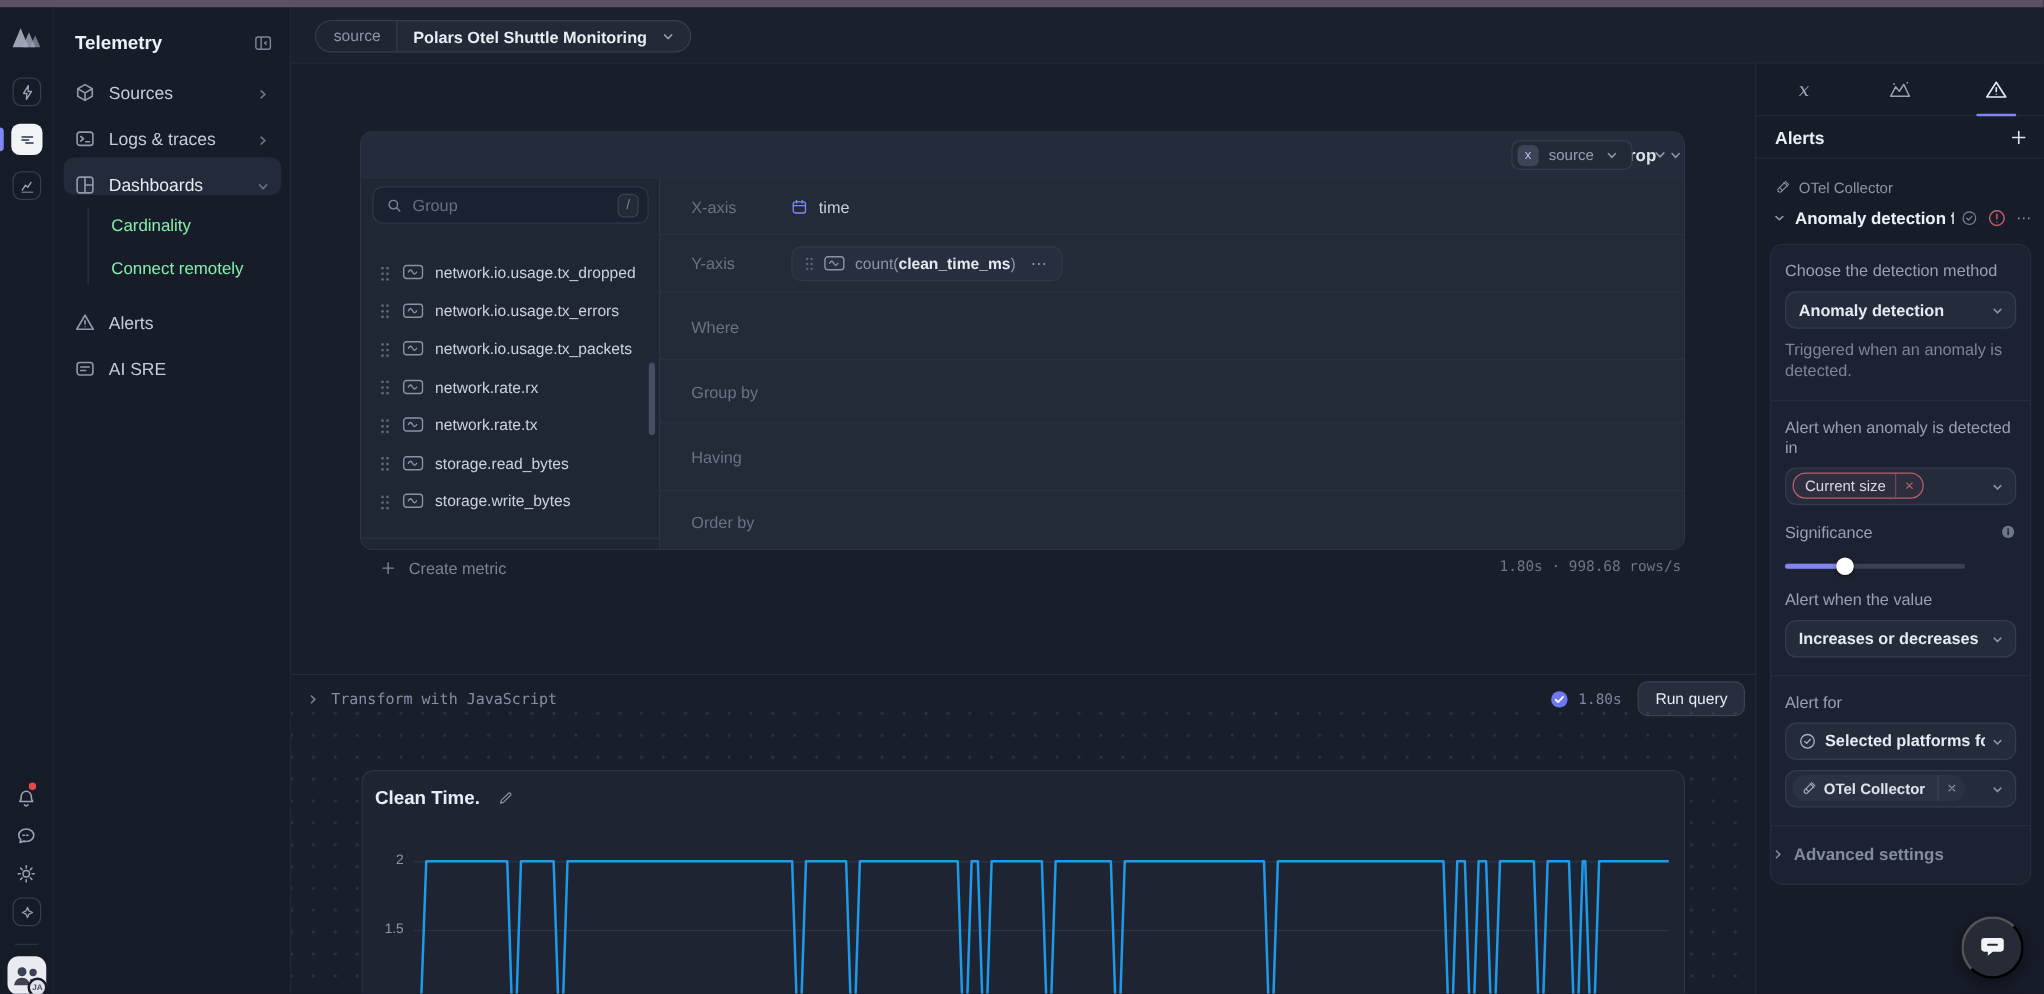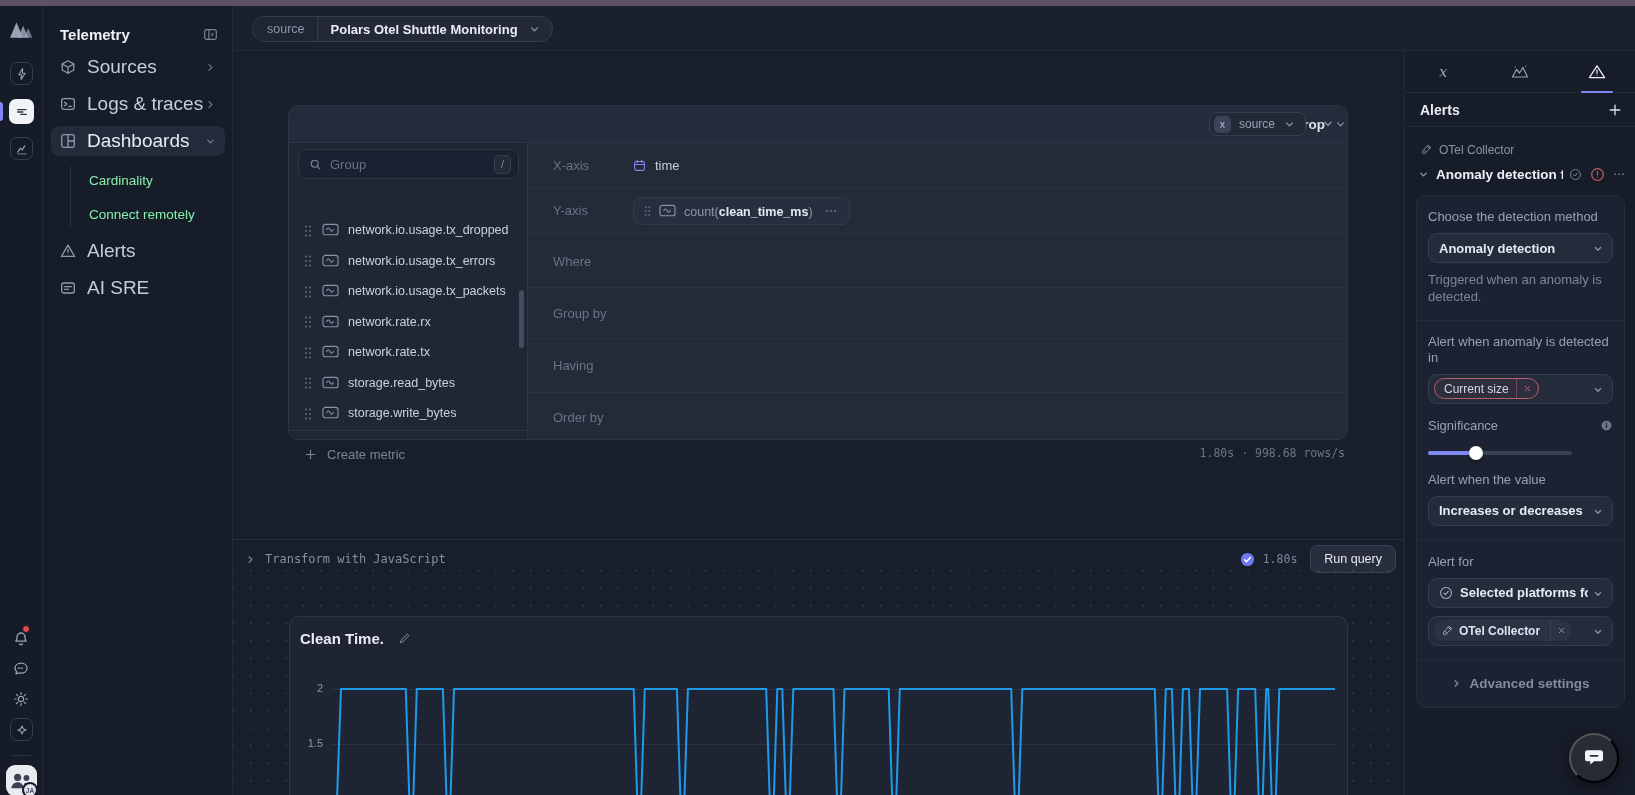--- a/index.html
+++ b/index.html
@@ -23,21 +23,21 @@
   .notif-dot{position:absolute;left:22px;top:619px;width:8px;height:8px;border-radius:50%;background:#e5484d;border:1.5px solid #161b28;}
   .rail-divider{position:absolute;left:12px;top:749px;width:19px;height:1px;background:#2b3140;}
   .avatar{position:absolute;left:6px;top:759px;width:31px;height:31px;border-radius:9px;background:#e9ebf0;display:flex;align-items:center;justify-content:center;}
   .avatar-badge{position:absolute;left:22px;top:776px;width:16px;height:16px;border-radius:50%;background:#dfe2e9;border:2px solid #161b28;color:#474e60;font-size:6.5px;font-weight:700;display:flex;align-items:center;justify-content:center;}
 
   
   .sidebar{position:absolute;left:43px;top:6px;width:190px;height:789px;background:#171c29;border-right:1px solid #232937;}
   .sb-title{position:absolute;left:17px;top:20px;font-size:15px;font-weight:700;color:#edf0f6;}
   .sb-collapse{position:absolute;right:14px;top:21px;width:15px;height:15px;color:#7e8698;}
   .sb-nav{position:absolute;left:8px;top:46px;width:174px;}
-  .nav-item{height:30px;margin-bottom:7px;display:flex;align-items:center;border-radius:8px;padding:0 8px 0 9px;color:#c6ccd9;font-size:19px;cursor:default;}
+  .nav-item{height:30px;margin-bottom:7px;display:flex;align-items:flex-end;border-radius:8px;padding:0 8px 0 9px;color:#c6ccd9;font-size:14px;cursor:default;}
   .nav-item.active{background:#232a3a;color:#e8ebf2;}
   .nav-ic{width:16px;height:16px;margin-right:11px;color:#9199ac;flex:none;}
   .nav-ic svg{width:16px;height:16px;}
   .nav-label{white-space:nowrap;}
   .nav-chev{margin-left:auto;width:13px;height:13px;color:#6d7588;flex:none;}
   .nav-chev svg{width:13px;height:13px;}
   .nav-subwrap{position:relative;margin:2px 0 5px;}
   .nav-subwrap::before{content:'';position:absolute;left:19px;top:3px;bottom:3px;width:1px;background:#2a303f;}
   .nav-sub{height:34px;display:flex;align-items:center;padding-left:38px;font-size:13.5px;color:#86efac;}
 
@@ -60,21 +60,21 @@
   .scope-pill{height:24px;border:1px solid #363d4f;border-radius:7px;display:flex;align-items:center;padding:0 9px 0 4px;gap:8px;background:#222937;}
   .scope-key{width:17px;height:17px;border-radius:5px;background:#3c4457;color:#b9bfe0;font-size:10.5px;display:flex;align-items:center;justify-content:center;}
   .scope-label{font-size:12px;color:#99a0b4;}
   .collapse-btn{width:22px;height:22px;display:flex;align-items:center;justify-content:center;color:#8d95a9;}
 
   .qleft{position:absolute;left:0;top:37px;bottom:0;width:239px;border-right:1px solid #2d3444;background:#1f2634;border-radius:0 0 0 9px;}
   .qsearch{position:absolute;left:9px;top:6px;width:221px;height:30px;background:#1a2130;border:1px solid #303748;border-radius:8px;display:flex;align-items:center;padding:0 7px 0 10px;}
   .qsearch .search-ic{width:13px;height:13px;color:#7b8396;flex:none;}
   .qsearch .ph{margin-left:8px;font-size:13px;color:#667085;}
   .key-badge{margin-left:auto;width:17px;height:19px;border:1px solid #3a4152;border-radius:5px;background:#232a38;color:#7b8396;font-size:11px;display:flex;align-items:center;justify-content:center;}
-  .qlist{position:absolute;left:0;top:78px;width:238px;height:209px;overflow:hidden;}
+  .qlist{position:absolute;left:0;top:66px;width:238px;height:209px;overflow:hidden;}
   .qlist-inner{margin-top:-6px;}
   .metric-row{height:30.5px;display:flex;align-items:center;padding-left:15px;}
   .drag-ic{width:8px;height:13px;color:#5e667b;flex:none;}
   .metric-badge{width:17px;height:14px;color:#8a92a6;margin-left:10px;flex:none;}
   .metric-label{margin-left:9px;font-size:12.5px;color:#ccd1dd;white-space:nowrap;}
   .qscroll{position:absolute;right:3px;top:147px;width:5px;height:58px;border-radius:3px;background:#454d63;}
   .qcreate{position:absolute;left:0;right:0;top:287px;height:47px;border-top:1px solid #2d3444;display:flex;align-items:center;gap:10px;padding-left:15px;color:#7b8397;font-size:13px;}
   .qcreate svg{width:13px;height:13px;}
 
   .qrows{position:absolute;left:239px;top:37px;right:0;bottom:0;background:#232a38;border-radius:0 0 9px 0;}
@@ -158,21 +158,21 @@
   .chip-x svg{width:9px;height:9px;}
   .chip-neutral svg.collector{width:12px;height:12px;color:#aab1c3;}
   .helper{margin-top:9px;font-size:13px;color:#7d8598;line-height:1.3;}
   .sig-row{margin-top:14px;display:flex;align-items:center;gap:6px;justify-content:space-between;}
   .info-ic{width:13px;height:13px;}
   .slider{position:relative;height:14px;margin-top:12px;width:144px;}
   .slider-track{position:absolute;left:0;right:0;top:5px;height:4.5px;border-radius:3px;background:#3a4150;}
   .slider-fill{position:absolute;left:0;top:5px;height:4.5px;border-radius:3px;background:#8187f2;}
   .slider-thumb{position:absolute;top:0;width:14px;height:14px;border-radius:50%;background:#fff;box-shadow:0 1px 3px rgba(0,0,0,0.5);}
   .mt12{margin-top:12px;}
-  .padv{height:46px;display:flex;align-items:center;justify-content:center;gap:7px;color:#828ba0;font-size:13.5px;font-weight:600;}
+  .padv{height:46px;display:flex;align-items:center;gap:7px;color:#828ba0;font-size:13.5px;font-weight:600;}
   .padv svg{width:11px;height:11px;}
 
   .fab{position:absolute;left:1569px;top:733px;width:50px;height:50px;border-radius:50%;background:#262b36;display:flex;align-items:center;justify-content:center;box-shadow:0 4px 14px rgba(0,0,0,0.45);}
   .fab svg{width:22px;height:22px;}
 </style>
 </head>
 <body>
 
 <div class="topstrip"></div>
 

